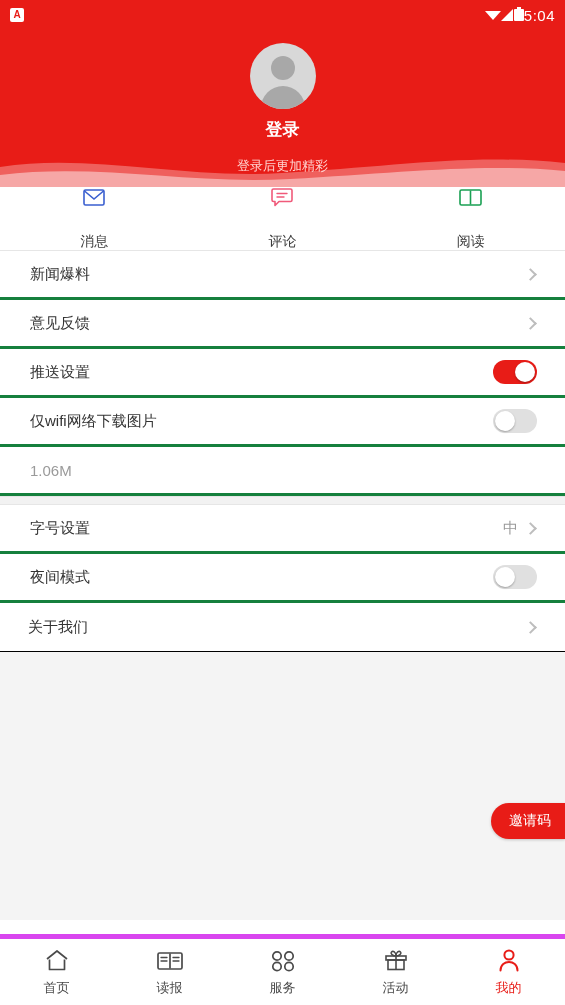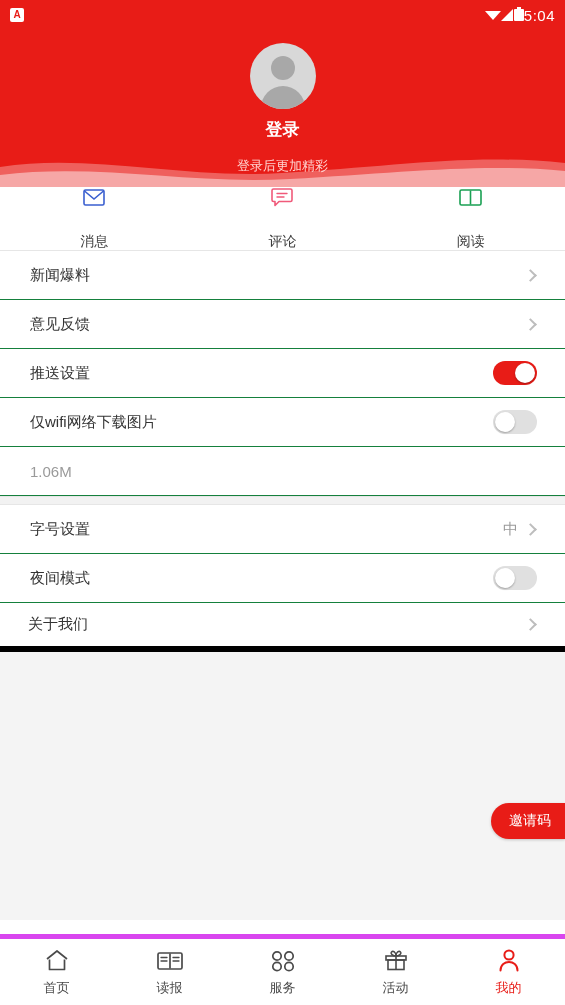--- a/index.html
+++ b/index.html
@@ -102,24 +102,24 @@
   .quick-icon { height: 22px; display: flex; align-items: center; justify-content: center; }
 
   
   .list { background: #fff; }
   .group-gap { height: 9px; background: #f2f2f2; border-top: 1px solid #e6e6e6; border-bottom: 1px solid #e6e6e6; }
   .row {
     height: 49px;
     display: flex;
     align-items: center;
     padding: 0 28px 0 30px;
-    border-bottom: 1px solid #15803d;
+    border-bottom: 3px solid #15803d;
     background: #fff;
   }
-  .row:last-child { border-bottom: 6px solid #000000; padding-left: 28px; }
+  .row:last-child { border-bottom: 1px solid #000000; padding-left: 28px; }
   .row-label { font-size: 15px; color: #333; flex: 1; }
   .row-value { font-size: 15px; color: #9a9a9a; margin-right: 8px; }
   .chevron {
     width: 9px; height: 9px;
     border-right: 2px solid #bdbdbd;
     border-bottom: 2px solid #bdbdbd;
     transform: rotate(-45deg);
     margin-right: 2px;
   }
   

